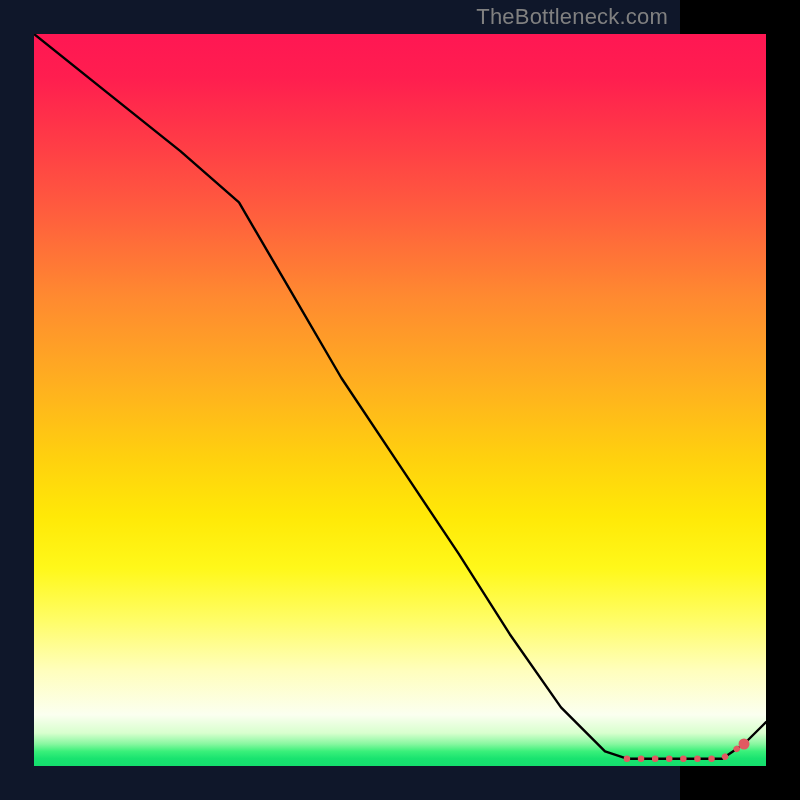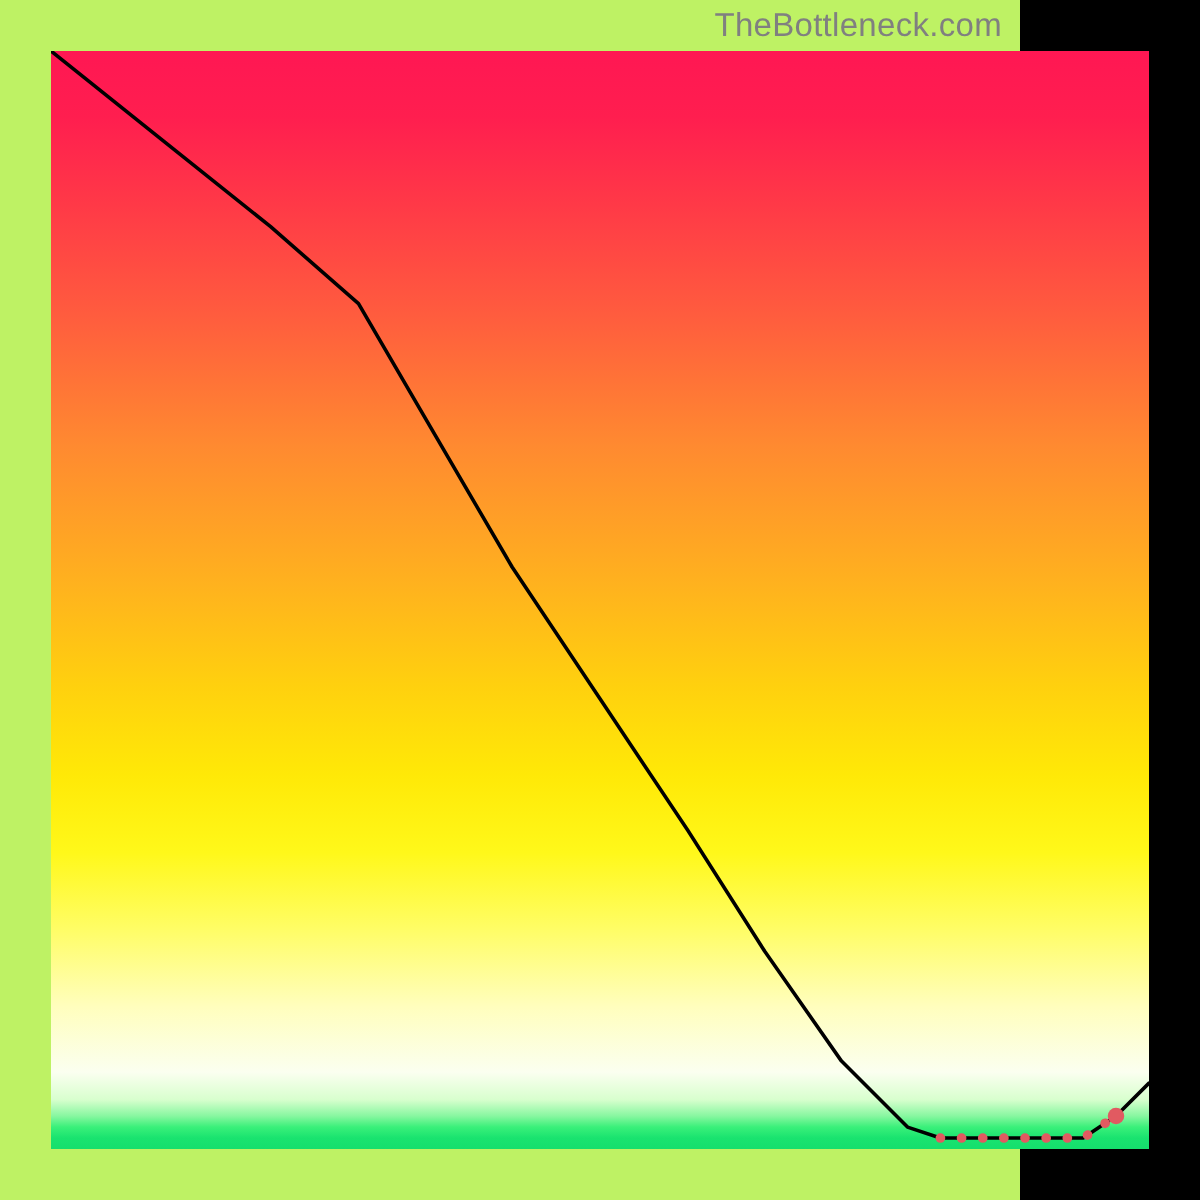--- a/index.html
+++ b/index.html
@@ -1,20 +1,20 @@
 <!DOCTYPE html>
 <html><head>
 <meta charset="utf-8">
 <style>
   * { margin: 0; padding: 0; box-sizing: border-box; }
   html, body { width: 800px; height: 800px; background: #000; overflow: hidden; }
   .frame {
     width: 680px;
     height: 800px;
-    background: #bef264;
+    background: #0f172a;
     position: relative;
   }
   .watermark {
     position: absolute;
     top: 4px;
     right: 12px;
     color: #808080;
     font-family: Arial, Helvetica, sans-serif;
     font-size: 22px;
     font-weight: 400;

